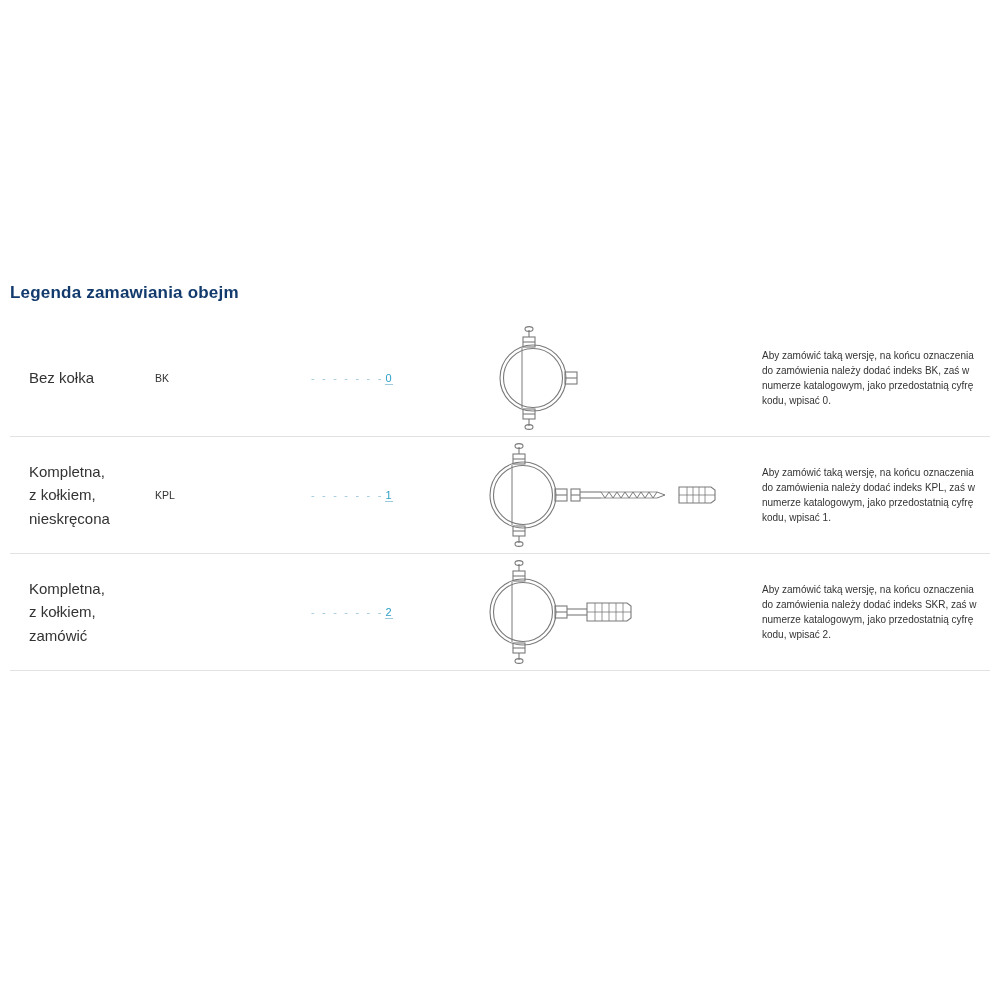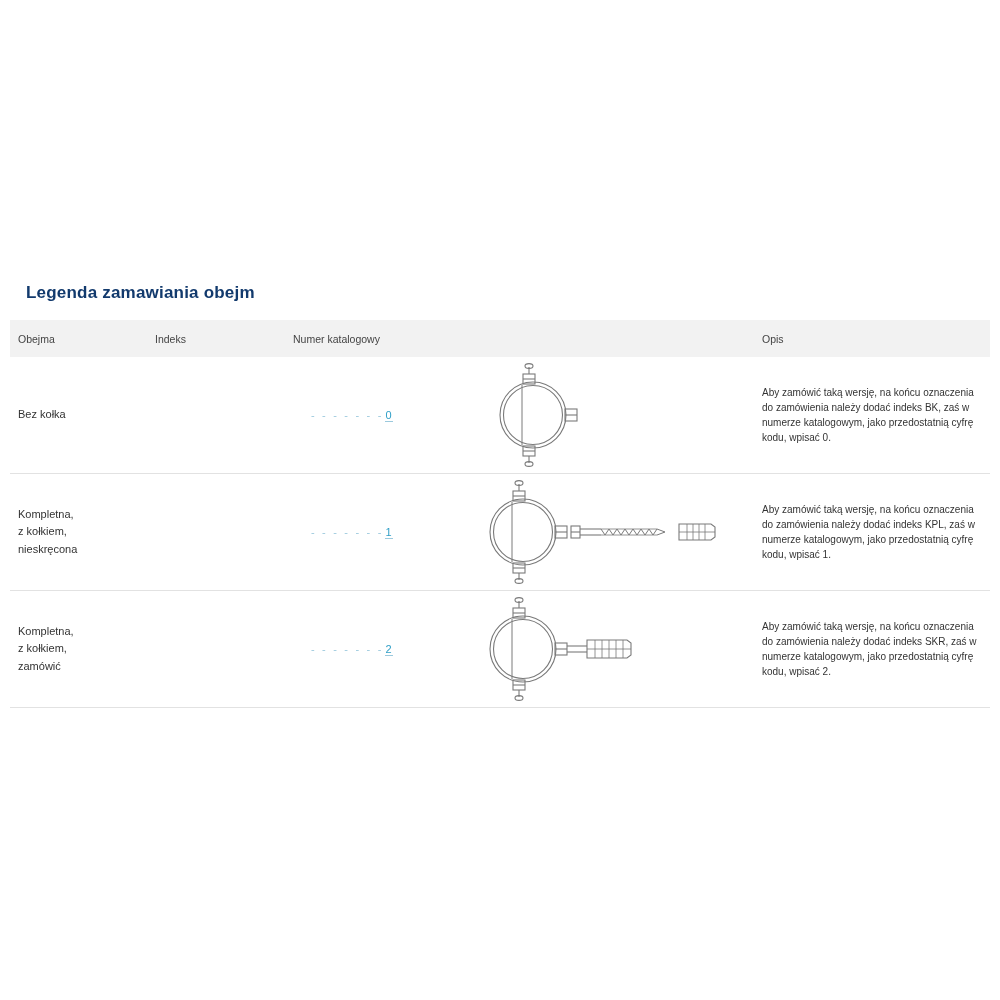--- a/index.html
+++ b/index.html
@@ -25,21 +25,20 @@
   }
 
   .title {
     position: absolute;
     left: 10px;
     top: 283px;
     font-size: 17px;
     font-weight: bold;
     color: #123A6D;
     letter-spacing: 0.2px;
-    margin-left: 16px;
   }
 
   .table {
     position: absolute;
     left: 10px;
     top: 320px;
     width: 980px;
   }
 
   .thead {
@@ -62,28 +61,28 @@
   .row {
     position: relative;
     width: 980px;
     height: 116px;
     border-bottom: 1px solid #e2e2e2;
   }
   .row.last { border-bottom: 1px solid #e2e2e2; }
 
   .cell-obejma {
     position: absolute;
-    left: 8px;
+    left: 19px;
     top: 0;
     width: 125px;
     height: 116px;
     display: flex;
     flex-direction: column;
     justify-content: center;
-    font-size: 11px;
+    font-size: 15px;
     color: #333;
     line-height: 1.55;
   }
   .cell-indeks {
     position: absolute;
     left: 145px;
     top: 0;
     width: 120px;
     height: 116px;
     display: flex;
@@ -152,31 +151,26 @@
 </style>
 </head>
 <body>
 
 <div class="page">
 
   <div class="title">Legenda zamawiania obejm</div>
 
   <div class="table">
 
-    <div class="thead">
-      <div class="th th-obejma">Obejma</div>
-      <div class="th th-indeks">Indeks</div>
-      <div class="th th-numer">Numer katalogowy</div>
-      <div class="th th-opis">Opis</div>
-    </div>
 
     <div class="row">
       <div class="cell-obejma">
         <span>Bez kołka</span>
       </div>
+      <div class="cell-indeks">BK</div>
       <div class="cell-numer">
         <span class="code">
           <span class="dashes">- - - - - - -</span>
             <span class="digit">0</span>
         </span>
       </div>
       <div class="cell-figure">
         <svg class="figure-svg" width="290" height="116" viewBox="0 0 290 116">
           <g fill="none" stroke="#7a7a7a" stroke-width="1.1">
 
@@ -202,20 +196,21 @@
       </div>
       <div class="cell-opis">Aby zamówić taką wersję, na końcu oznaczenia do zamówienia należy dodać indeks BK, zaś w numerze katalogowym, jako przedostatnią cyfrę kodu, wpisać 0.</div>
     </div>
 
     <div class="row">
       <div class="cell-obejma">
         <span>Kompletna,</span>
         <span>z kołkiem,</span>
         <span>nieskręcona</span>
       </div>
+      <div class="cell-indeks">KPL</div>
       <div class="cell-numer">
         <span class="code">
           <span class="dashes">- - - - - - -</span>
             <span class="digit">1</span>
         </span>
       </div>
       <div class="cell-figure">
         <svg class="figure-svg" width="290" height="116" viewBox="0 0 290 116">
           <g fill="none" stroke="#7a7a7a" stroke-width="1.1">
             <circle cx="58" cy="58" r="33"></circle>

